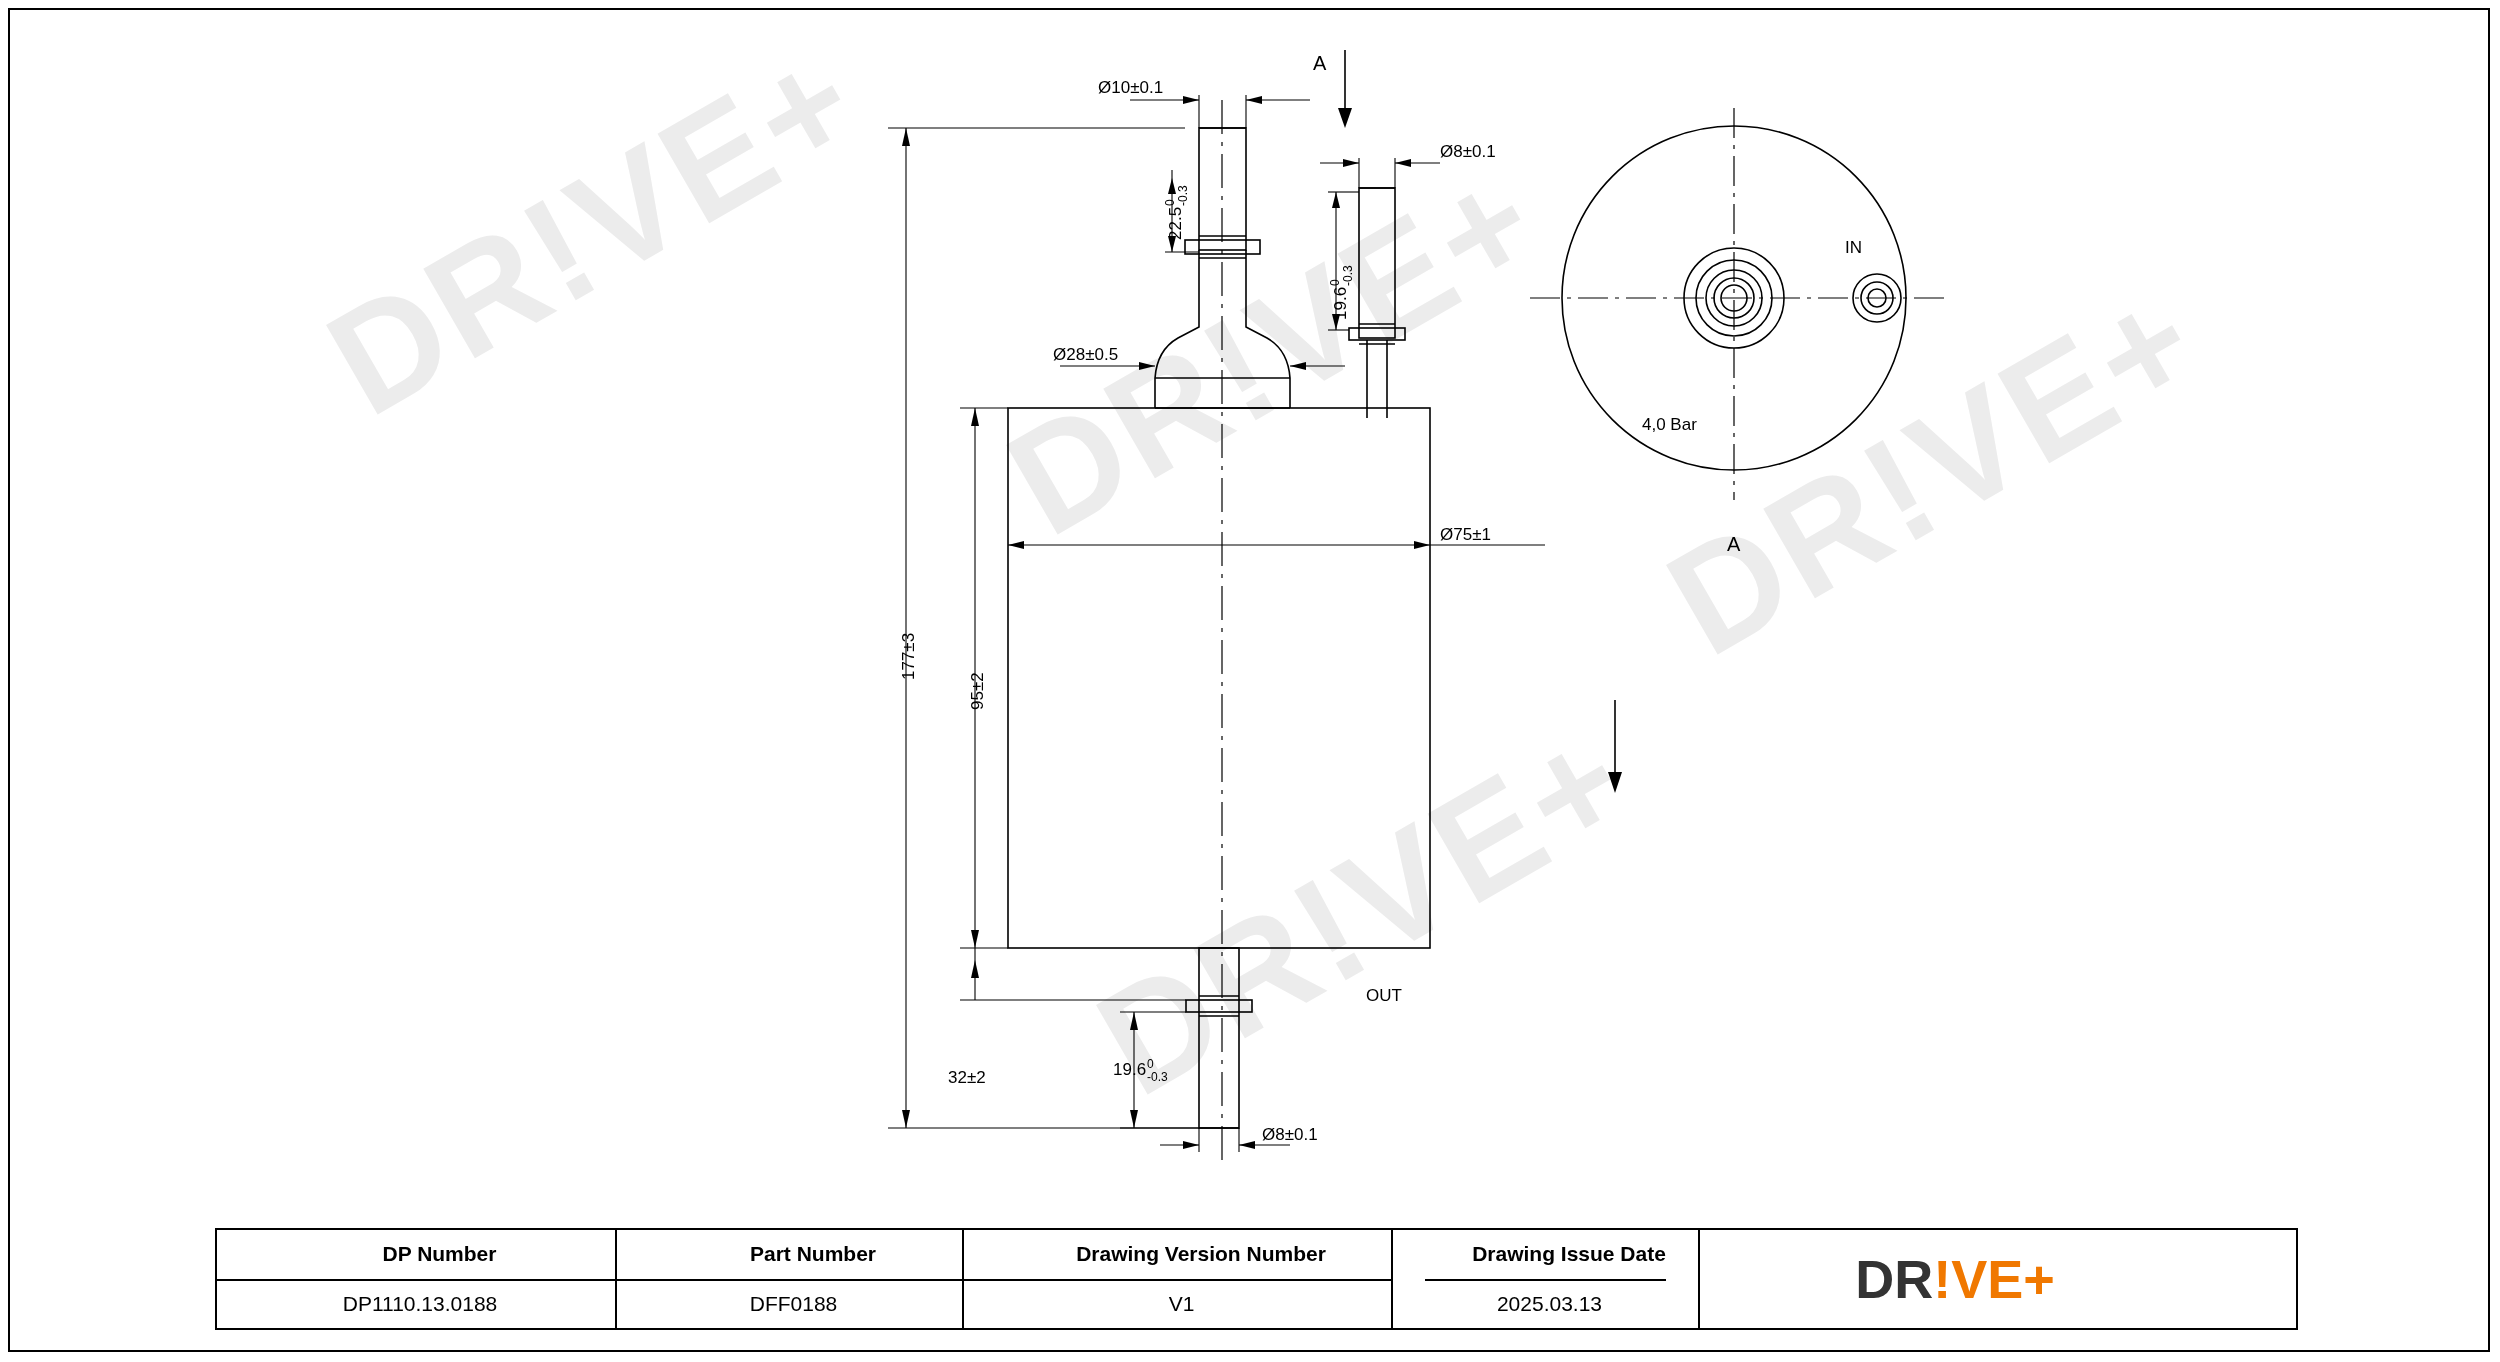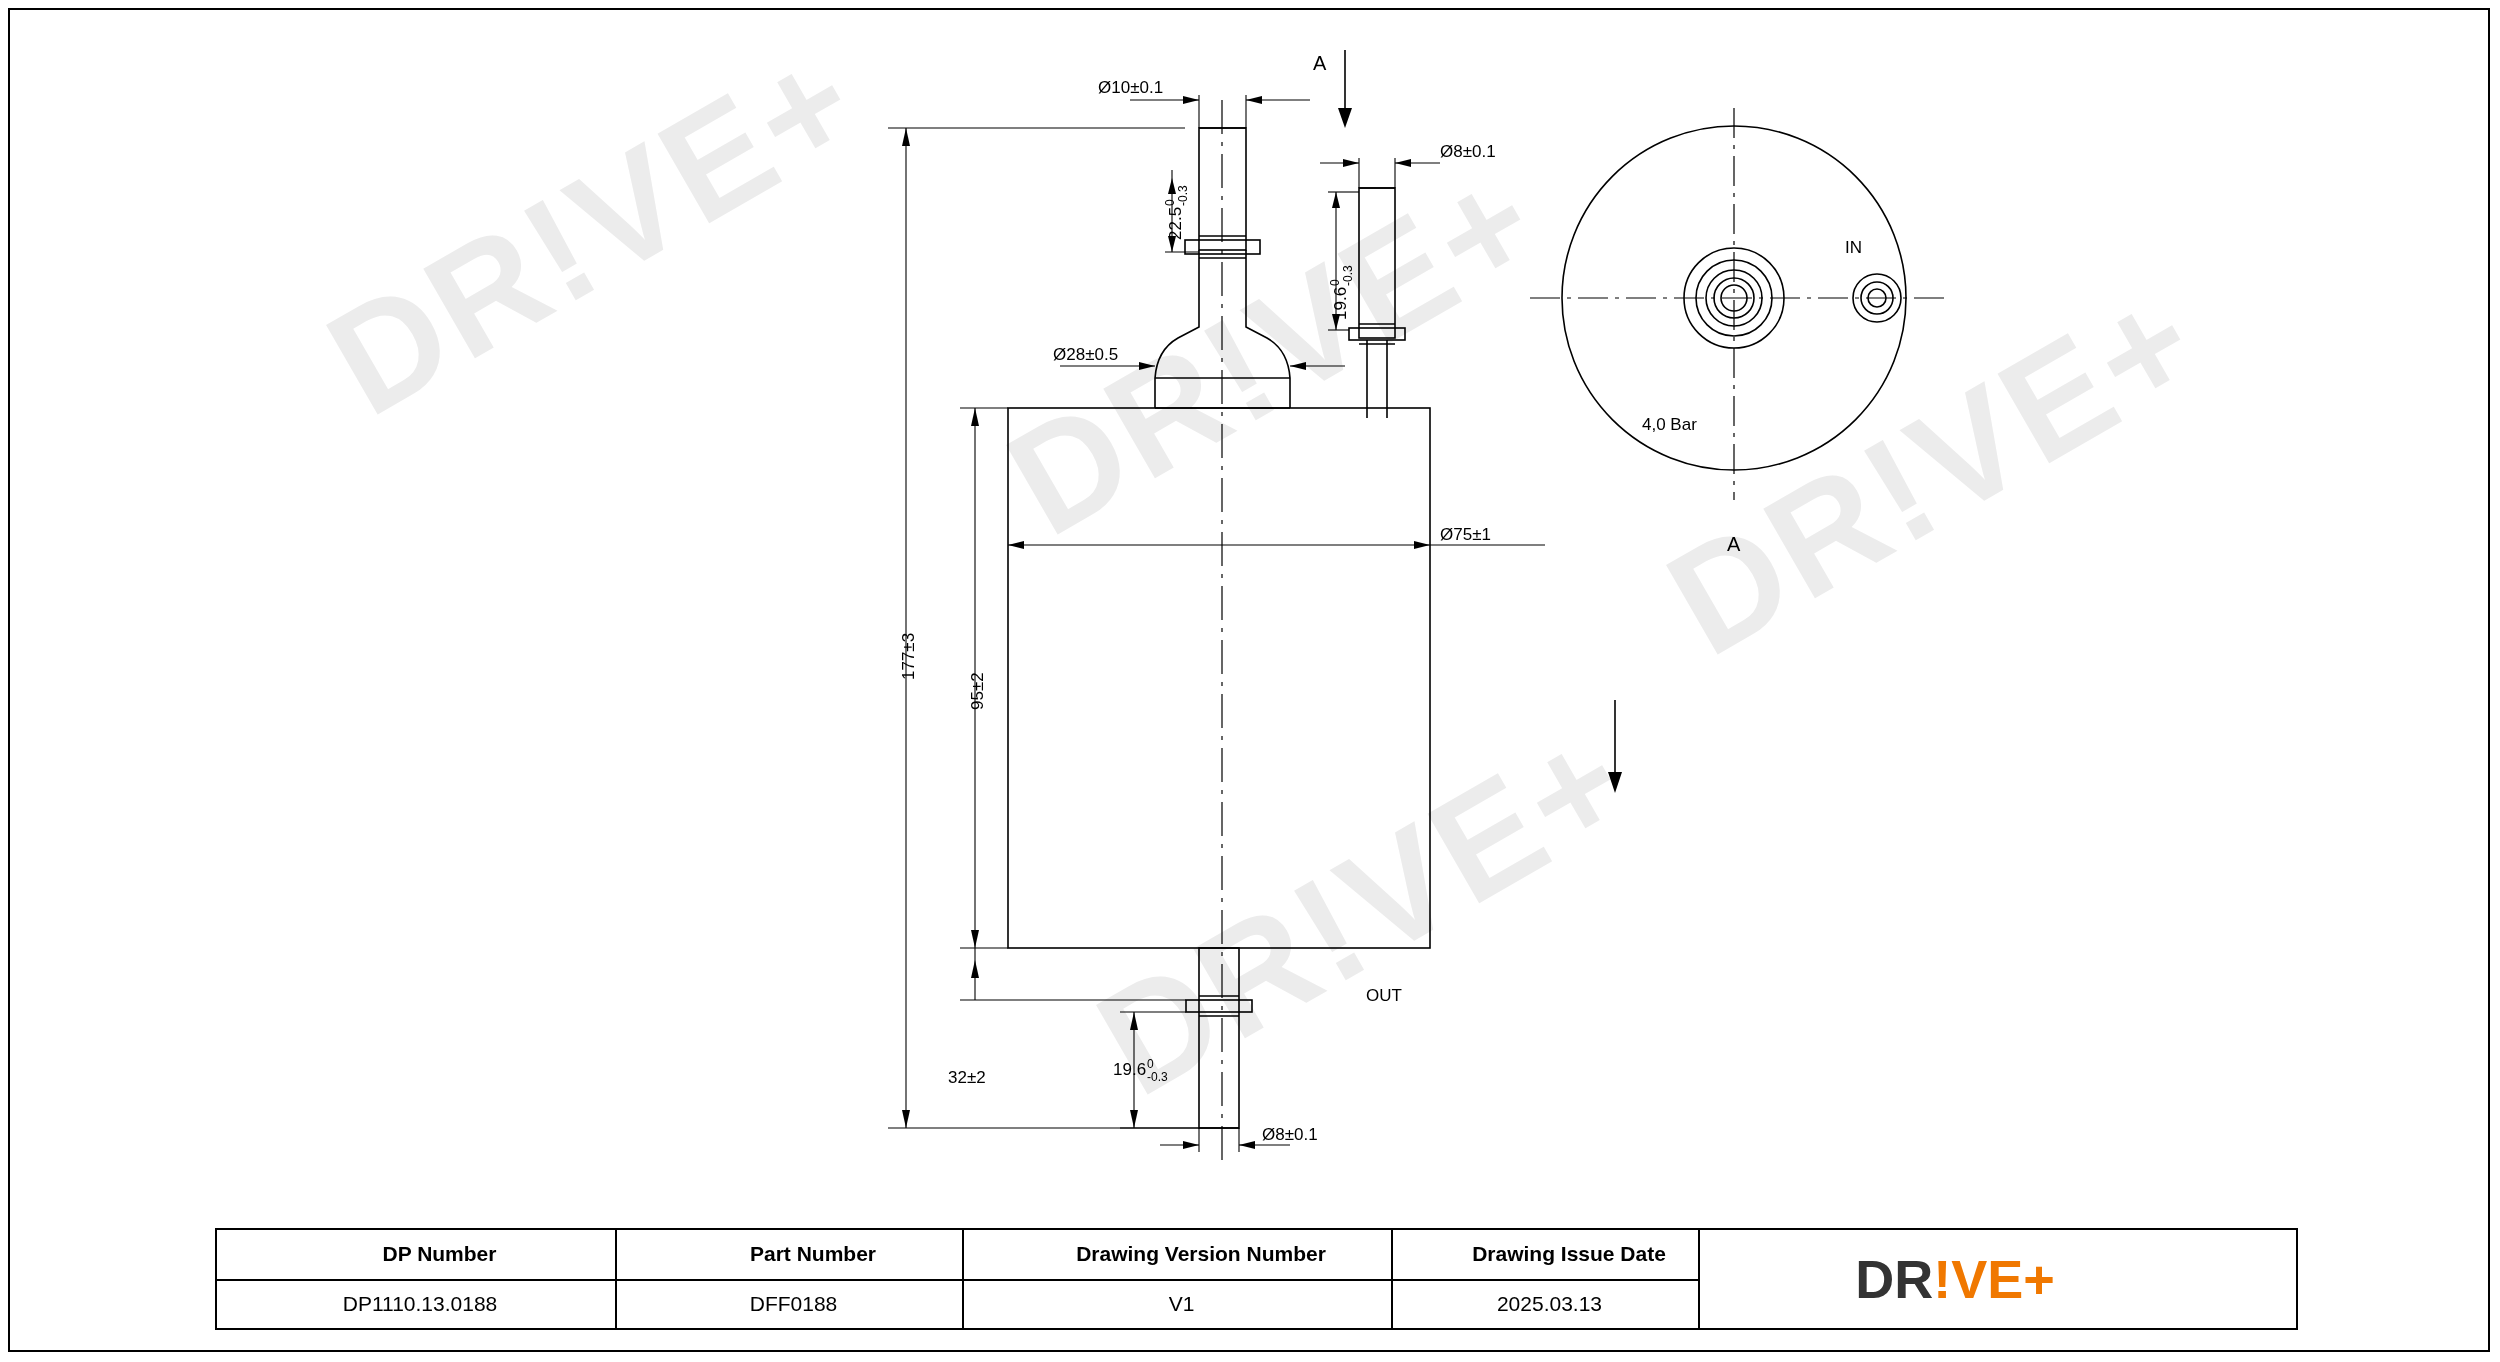--- a/index.html
+++ b/index.html
@@ -308,21 +308,21 @@
     <div class="tb-col" style="width:347px;">
       <div class="tb-head">Part Number</div>
       <div class="tb-val">DFF0188</div>
     </div>
 
     <div class="tb-col" style="width:429px;">
       <div class="tb-head">Drawing Version Number</div>
       <div class="tb-val">V1</div>
     </div>
 
-    <div class="tb-col" style="width:307px;">
+    <div class="tb-col" style="width:307px;align-items:center;">
       <div class="tb-head">Drawing Issue Date</div>
       <div class="tb-val">2025.03.13</div>
     </div>
 
     <div class="tb-col logo-cell">
       <div class="logo"><span class="dk" style="color: rgb(51, 51, 51);">DR</span><span style="color: rgb(240, 120, 0);">!</span><span class="dk" style="color: rgb(240, 120, 0);">VE+</span></div>
     </div>
 
   </div>
 

